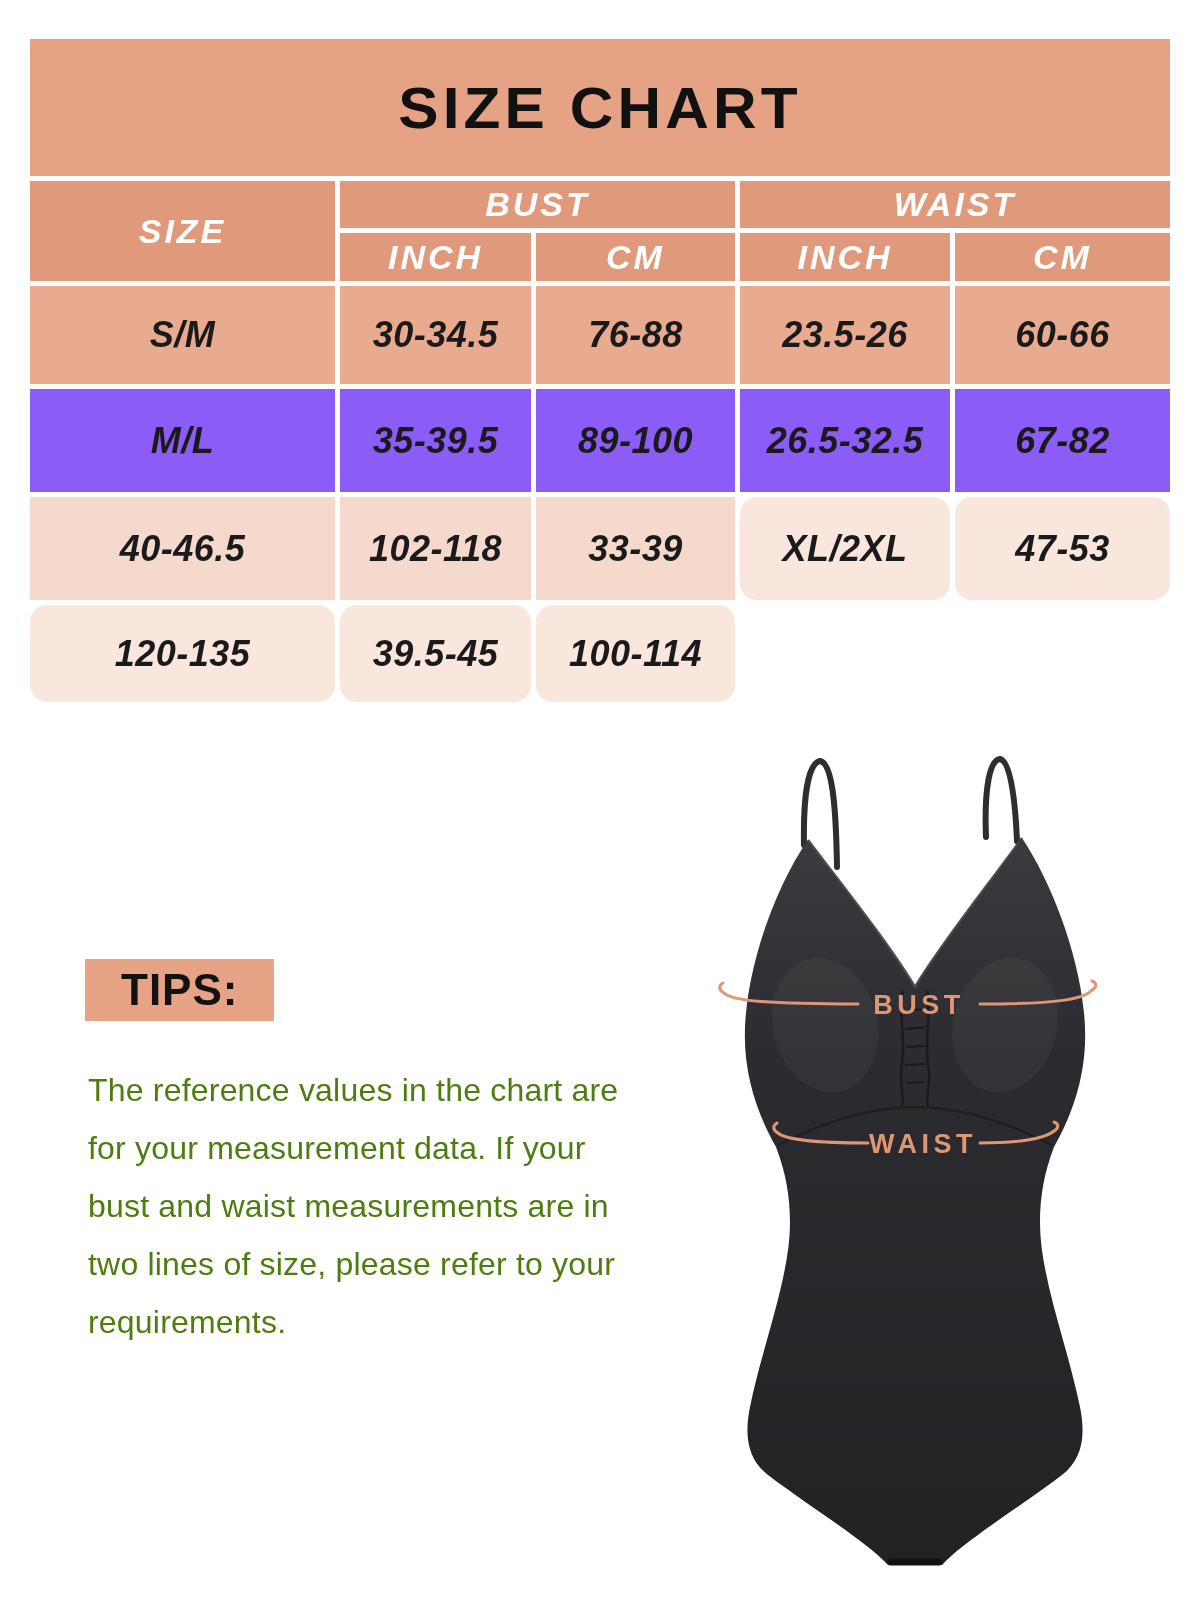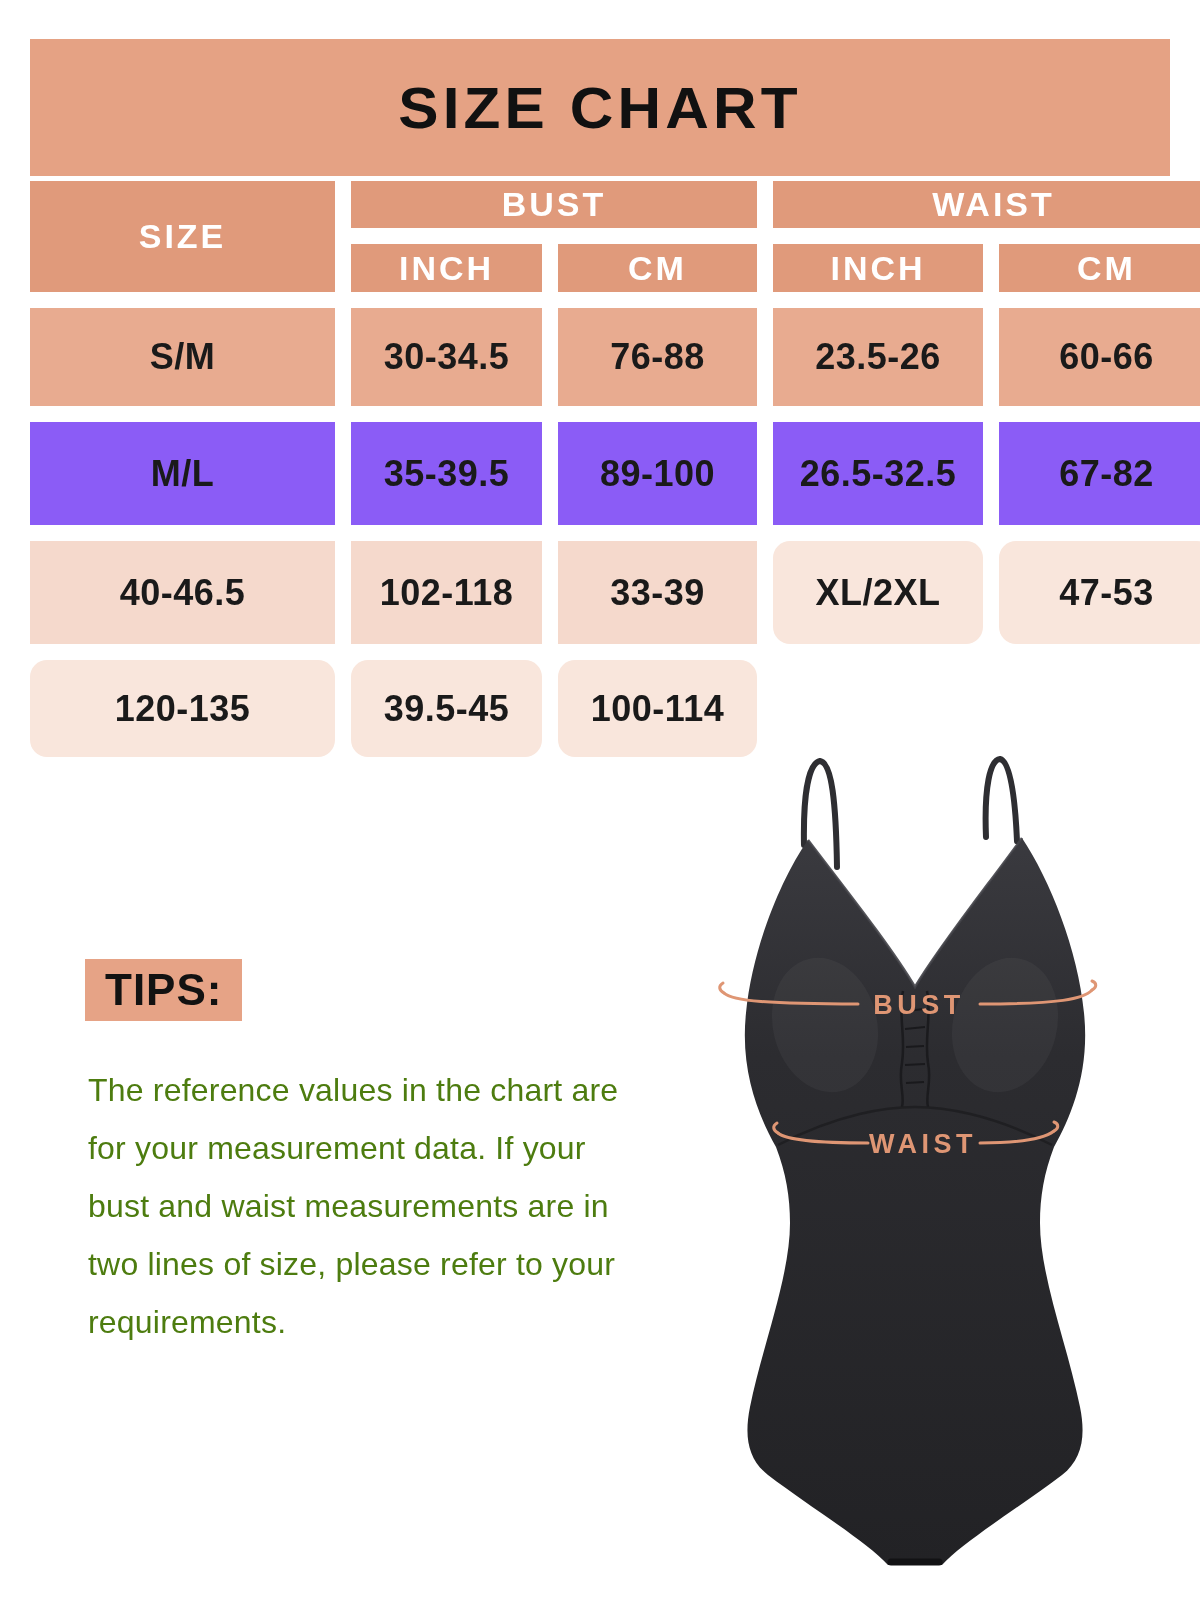--- a/index.html
+++ b/index.html
@@ -16,40 +16,41 @@
   .title-band h1{
     margin:0;font-size:58px;font-weight:700;letter-spacing:4px;
     color:#111111;transform:scaleX(1.04);
   }
   
   .size-table{
     position:absolute;left:30px;top:181px;width:962px;
     display:grid;
     grid-template-columns:305px 191px 199px 210px 215px;
     grid-template-rows:47px 48px 98px 103px 103px 97px;
-    gap:16px;
+    gap:5px;
+    font-style:italic;
   }
   .cell{
     display:flex;align-items:center;justify-content:center;
     font-weight:700;color:#1a1a1a;
   }
   .cell.head{
     background:#E09A7B;color:#ffffff;font-size:34px;letter-spacing:3px;
   }
   .cell.data{font-size:36px;letter-spacing:0.5px;}
   .row-a{background:#E8AB90;}
   .row-b{background:#8b5cf6;}
   .row-c{background:#F5D9CC;}
   .row-d{background:#F9E6DC;border-radius:17px;}
   
   .tips-label{
     position:absolute;left:85px;top:959px;height:62px;
     background:#E6A386;color:#121212;
     display:inline-flex;align-items:center;
-    padding:0 20px;font-size:44px;font-weight:700;letter-spacing:1px;
+    padding:0 36px;font-size:44px;font-weight:700;letter-spacing:1px;
   }
   .tips-text{
     position:absolute;left:85px;top:1058px;width:640px;margin:3px;
     font-size:32px;line-height:58px;color:#4d7c0f;font-weight:400;
     letter-spacing:0.2px;white-space:pre-line;
   }
   
   .figure-wrap{position:absolute;left:640px;top:715px;width:540px;height:880px;}
   .measure-text{
     font-family:"Liberation Sans", sans-serif;

